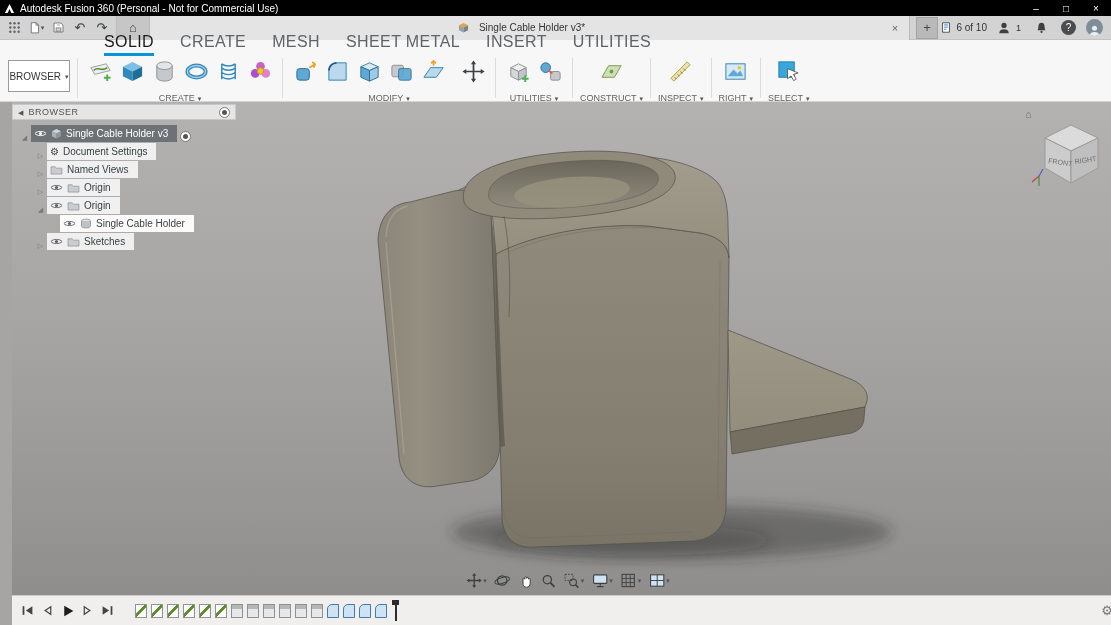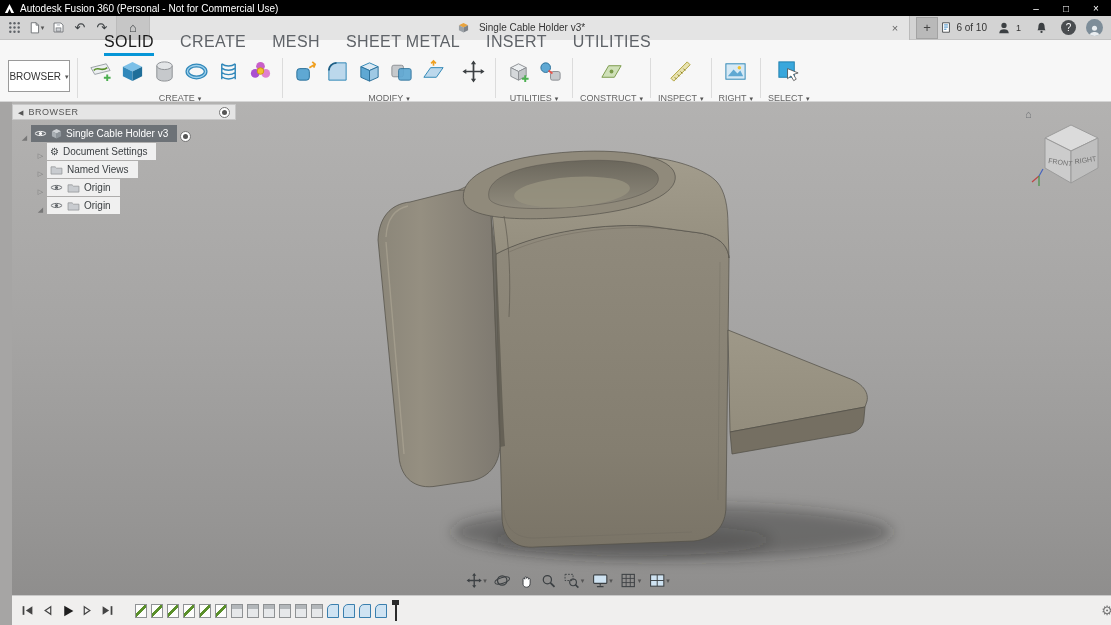--- a/index.html
+++ b/index.html
@@ -219,21 +219,47 @@
               <path d="M1 4.5 C3 1.5 11 1.5 13 4.5 C11 7.5 3 7.5 1 4.5 Z" fill="none" stroke="#5f6368"></path>
               <circle cx="7" cy="4.5" r="1.7" fill="#5f6368"></circle>
             </svg>
           <svg width="13" height="10" viewBox="0 0 14 11">
               <path d="M1 2 H5.5 L7 3.5 H13 V10 H1 Z" fill="#c9ccd0" stroke="#8f9294" stroke-width="0.8"></path>
             </svg>
           <span>Origin</span>
         </span>
       </div>
 
-
+      <div class="brow" style="margin-left:48px">
+        <span class="bpill" style="background:rgba(255,255,255,.95)">
+          <svg width="13" height="9" viewBox="0 0 14 9">
+              <path d="M1 4.5 C3 1.5 11 1.5 13 4.5 C11 7.5 3 7.5 1 4.5 Z" fill="none" stroke="#5f6368"></path>
+              <circle cx="7" cy="4.5" r="1.7" fill="#5f6368"></circle>
+            </svg>
+          <svg width="12" height="11" viewBox="0 0 12 11">
+              <ellipse cx="6" cy="3" rx="4.5" ry="2" fill="#dfe1e3" stroke="#8f9294" stroke-width="0.8"></ellipse>
+              <path d="M1.5 3 V8 A4.5 2 0 0 0 10.5 8 V3" fill="#bfc3c7" stroke="#8f9294" stroke-width="0.8"></path>
+            </svg>
+          <span>Single Cable Holder</span>
+        </span>
+      </div>
+
+      <div class="brow" style="margin-left:22px">
+        <span class="twist">▷</span>
+        <span class="bpill">
+          <svg width="13" height="9" viewBox="0 0 14 9">
+              <path d="M1 4.5 C3 1.5 11 1.5 13 4.5 C11 7.5 3 7.5 1 4.5 Z" fill="none" stroke="#5f6368"></path>
+              <circle cx="7" cy="4.5" r="1.7" fill="#5f6368"></circle>
+            </svg>
+          <svg width="13" height="10" viewBox="0 0 14 11">
+              <path d="M1 2 H5.5 L7 3.5 H13 V10 H1 Z" fill="#c9ccd0" stroke="#8f9294" stroke-width="0.8"></path>
+            </svg>
+          <span>Sketches</span>
+        </span>
+      </div>
 
     </div>
   </div>
 
   <div class="viewcube">
     <span class="vchome">⌂</span>
     <svg width="84" height="84" viewBox="0 0 84 84">
       <path d="M16 28 L42 15 L69 28 L42 41 Z" fill="#dedede" stroke="#9a9a9a"></path>
       <path d="M16 28 L42 41 L42 73 L16 58 Z" fill="#cecece" stroke="#9a9a9a"></path>
       <path d="M42 41 L69 28 L69 58 L42 73 Z" fill="#c0c0c0" stroke="#9a9a9a"></path>

